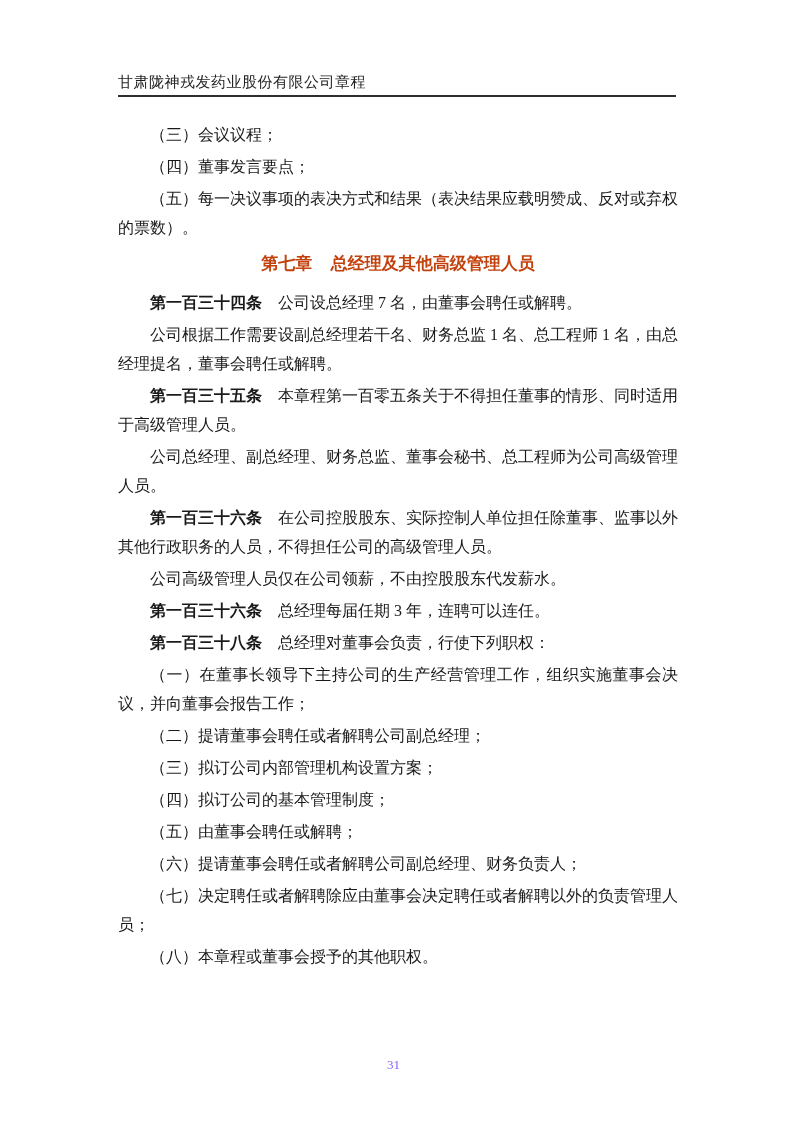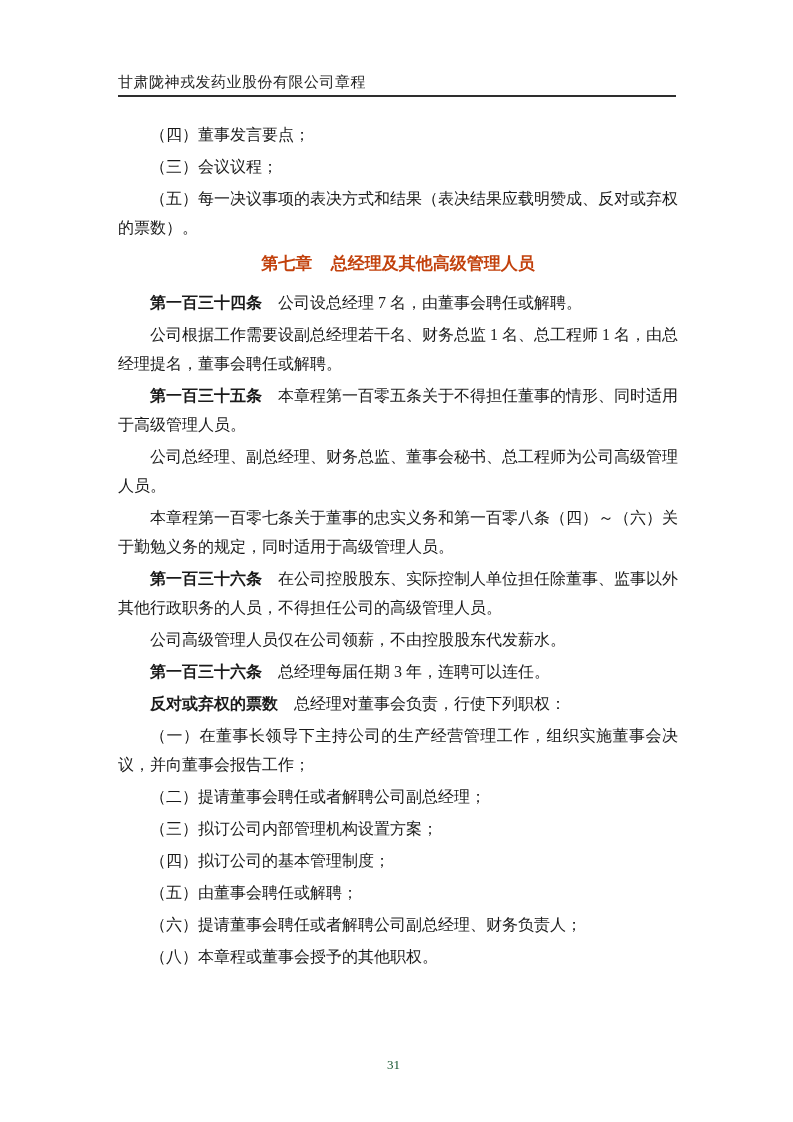--- a/index.html
+++ b/index.html
@@ -67,53 +67,53 @@
   .page-footer {
     position: absolute;
     left: 0;
     right: 0;
     top: 1036px;
     text-align: center;
   }
   .page-num {
     font-size: 13px;
     line-height: 18px;
-    color: #14532d;
+    color: #8b5cf6;
   }
 </style>
 </head>
 <body>
 
 <div class="page">
 
   <div class="page-header">
     <div class="header-title">甘肃陇神戎发药业股份有限公司章程</div>
     <div class="header-rule"></div>
   </div>
 
   <div class="content" id="doc-body">
+      <p class="para">（三）会议议程；</p>
       <p class="para">（四）董事发言要点；</p>
-      <p class="para">（三）会议议程；</p>
       <p class="para">（五）每一决议事项的表决方式和结果（表决结果应载明赞成、反对或弃权的票数）。</p>
       <h2 class="chapter"><span>第七章</span><span class="gap"></span><span>总经理及其他高级管理人员</span></h2>
       <p class="para"><b class="art-num">第一百三十四条</b><span>公司设总经理 7 名，由董事会聘任或解聘。</span></p>
       <p class="para">公司根据工作需要设副总经理若干名、财务总监 1 名、总工程师 1 名，由总经理提名，董事会聘任或解聘。</p>
       <p class="para"><b class="art-num">第一百三十五条</b><span>本章程第一百零五条关于不得担任董事的情形、同时适用于高级管理人员。</span></p>
       <p class="para">公司总经理、副总经理、财务总监、董事会秘书、总工程师为公司高级管理人员。</p>
-      <p class="para">本章程第一百零七条关于董事的忠实义务和第一百零八条（四）～（六）关于勤勉义务的规定，同时适用于高级管理人员。</p>
       <p class="para"><b class="art-num">第一百三十六条</b><span>在公司控股股东、实际控制人单位担任除董事、监事以外其他行政职务的人员，不得担任公司的高级管理人员。</span></p>
       <p class="para">公司高级管理人员仅在公司领薪，不由控股股东代发薪水。</p>
       <p class="para"><b class="art-num">第一百三十六条</b><span>总经理每届任期 3 年，连聘可以连任。</span></p>
-      <p class="para"><b class="art-num">反对或弃权的票数</b><span>总经理对董事会负责，行使下列职权：</span></p>
+      <p class="para"><b class="art-num">第一百三十八条</b><span>总经理对董事会负责，行使下列职权：</span></p>
       <p class="para">（一）在董事长领导下主持公司的生产经营管理工作，组织实施董事会决议，并向董事会报告工作；</p>
       <p class="para">（二）提请董事会聘任或者解聘公司副总经理；</p>
       <p class="para">（三）拟订公司内部管理机构设置方案；</p>
       <p class="para">（四）拟订公司的基本管理制度；</p>
       <p class="para">（五）由董事会聘任或解聘；</p>
       <p class="para">（六）提请董事会聘任或者解聘公司副总经理、财务负责人；</p>
+      <p class="para">（七）决定聘任或者解聘除应由董事会决定聘任或者解聘以外的负责管理人员；</p>
       <p class="para">（八）本章程或董事会授予的其他职权。</p>
     </div>
 
   <div class="page-footer">
     <div class="page-num">31</div>
   </div>
 
 </div>
 
 </body></html>

